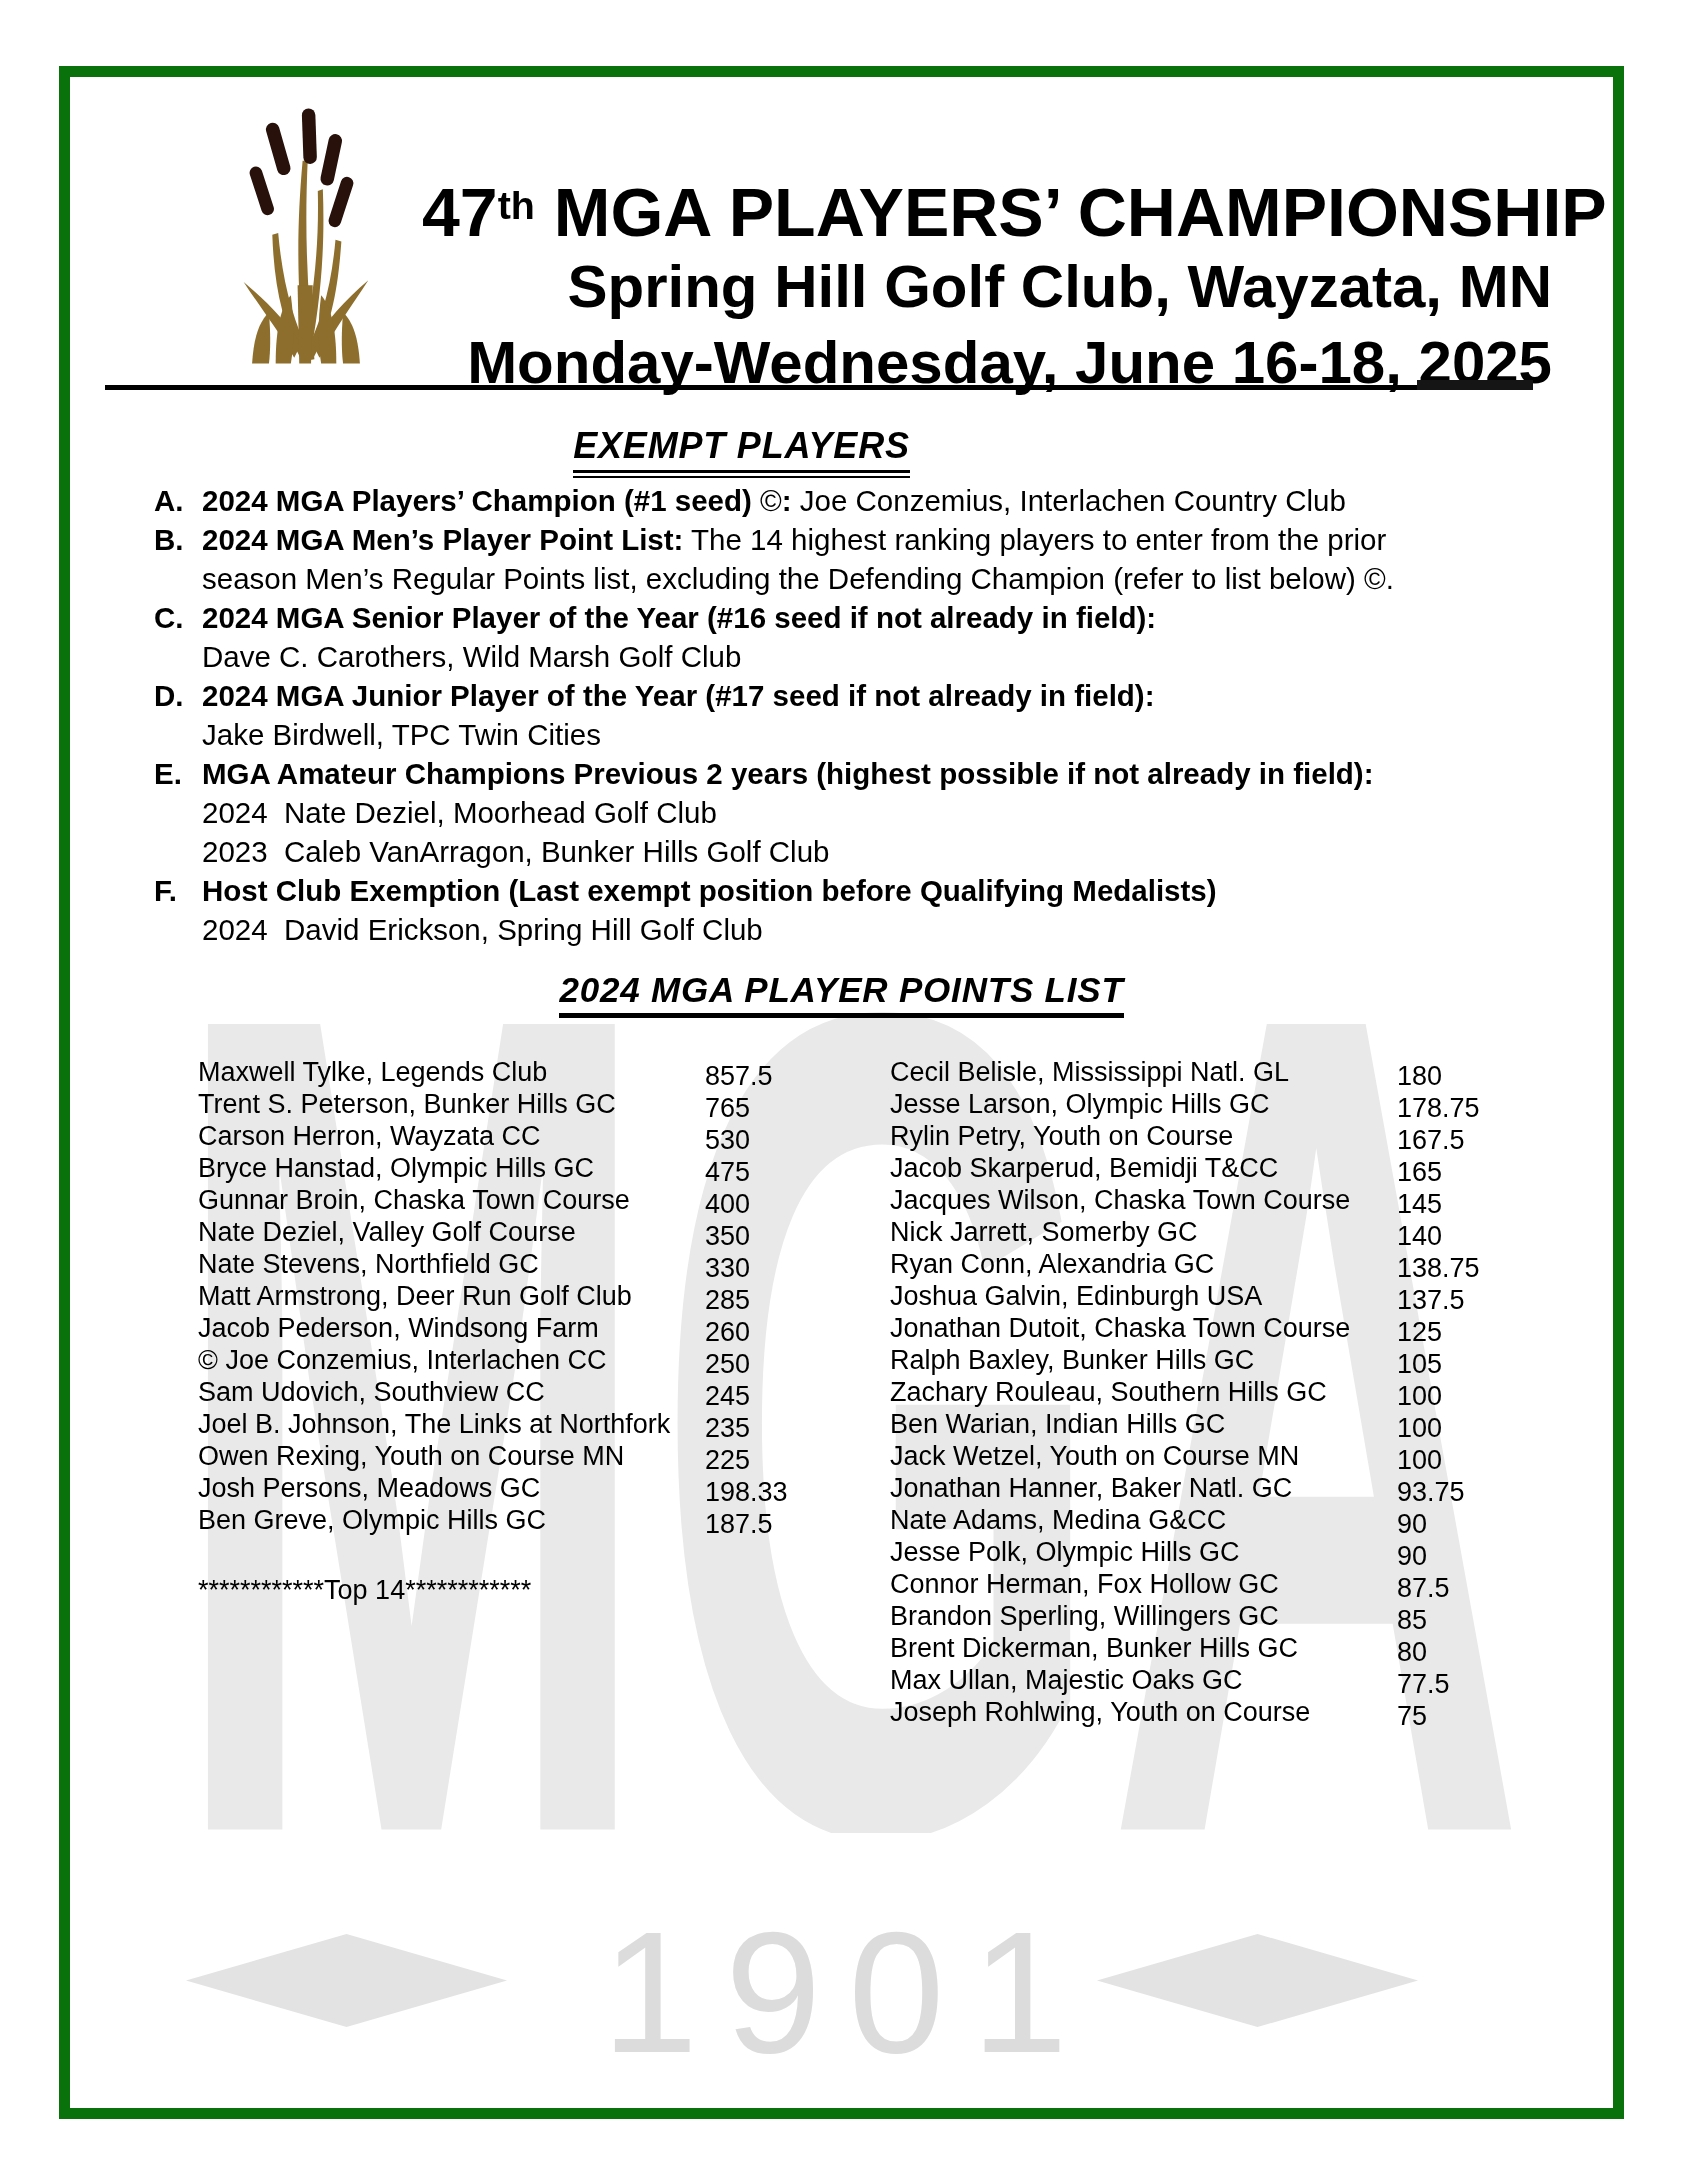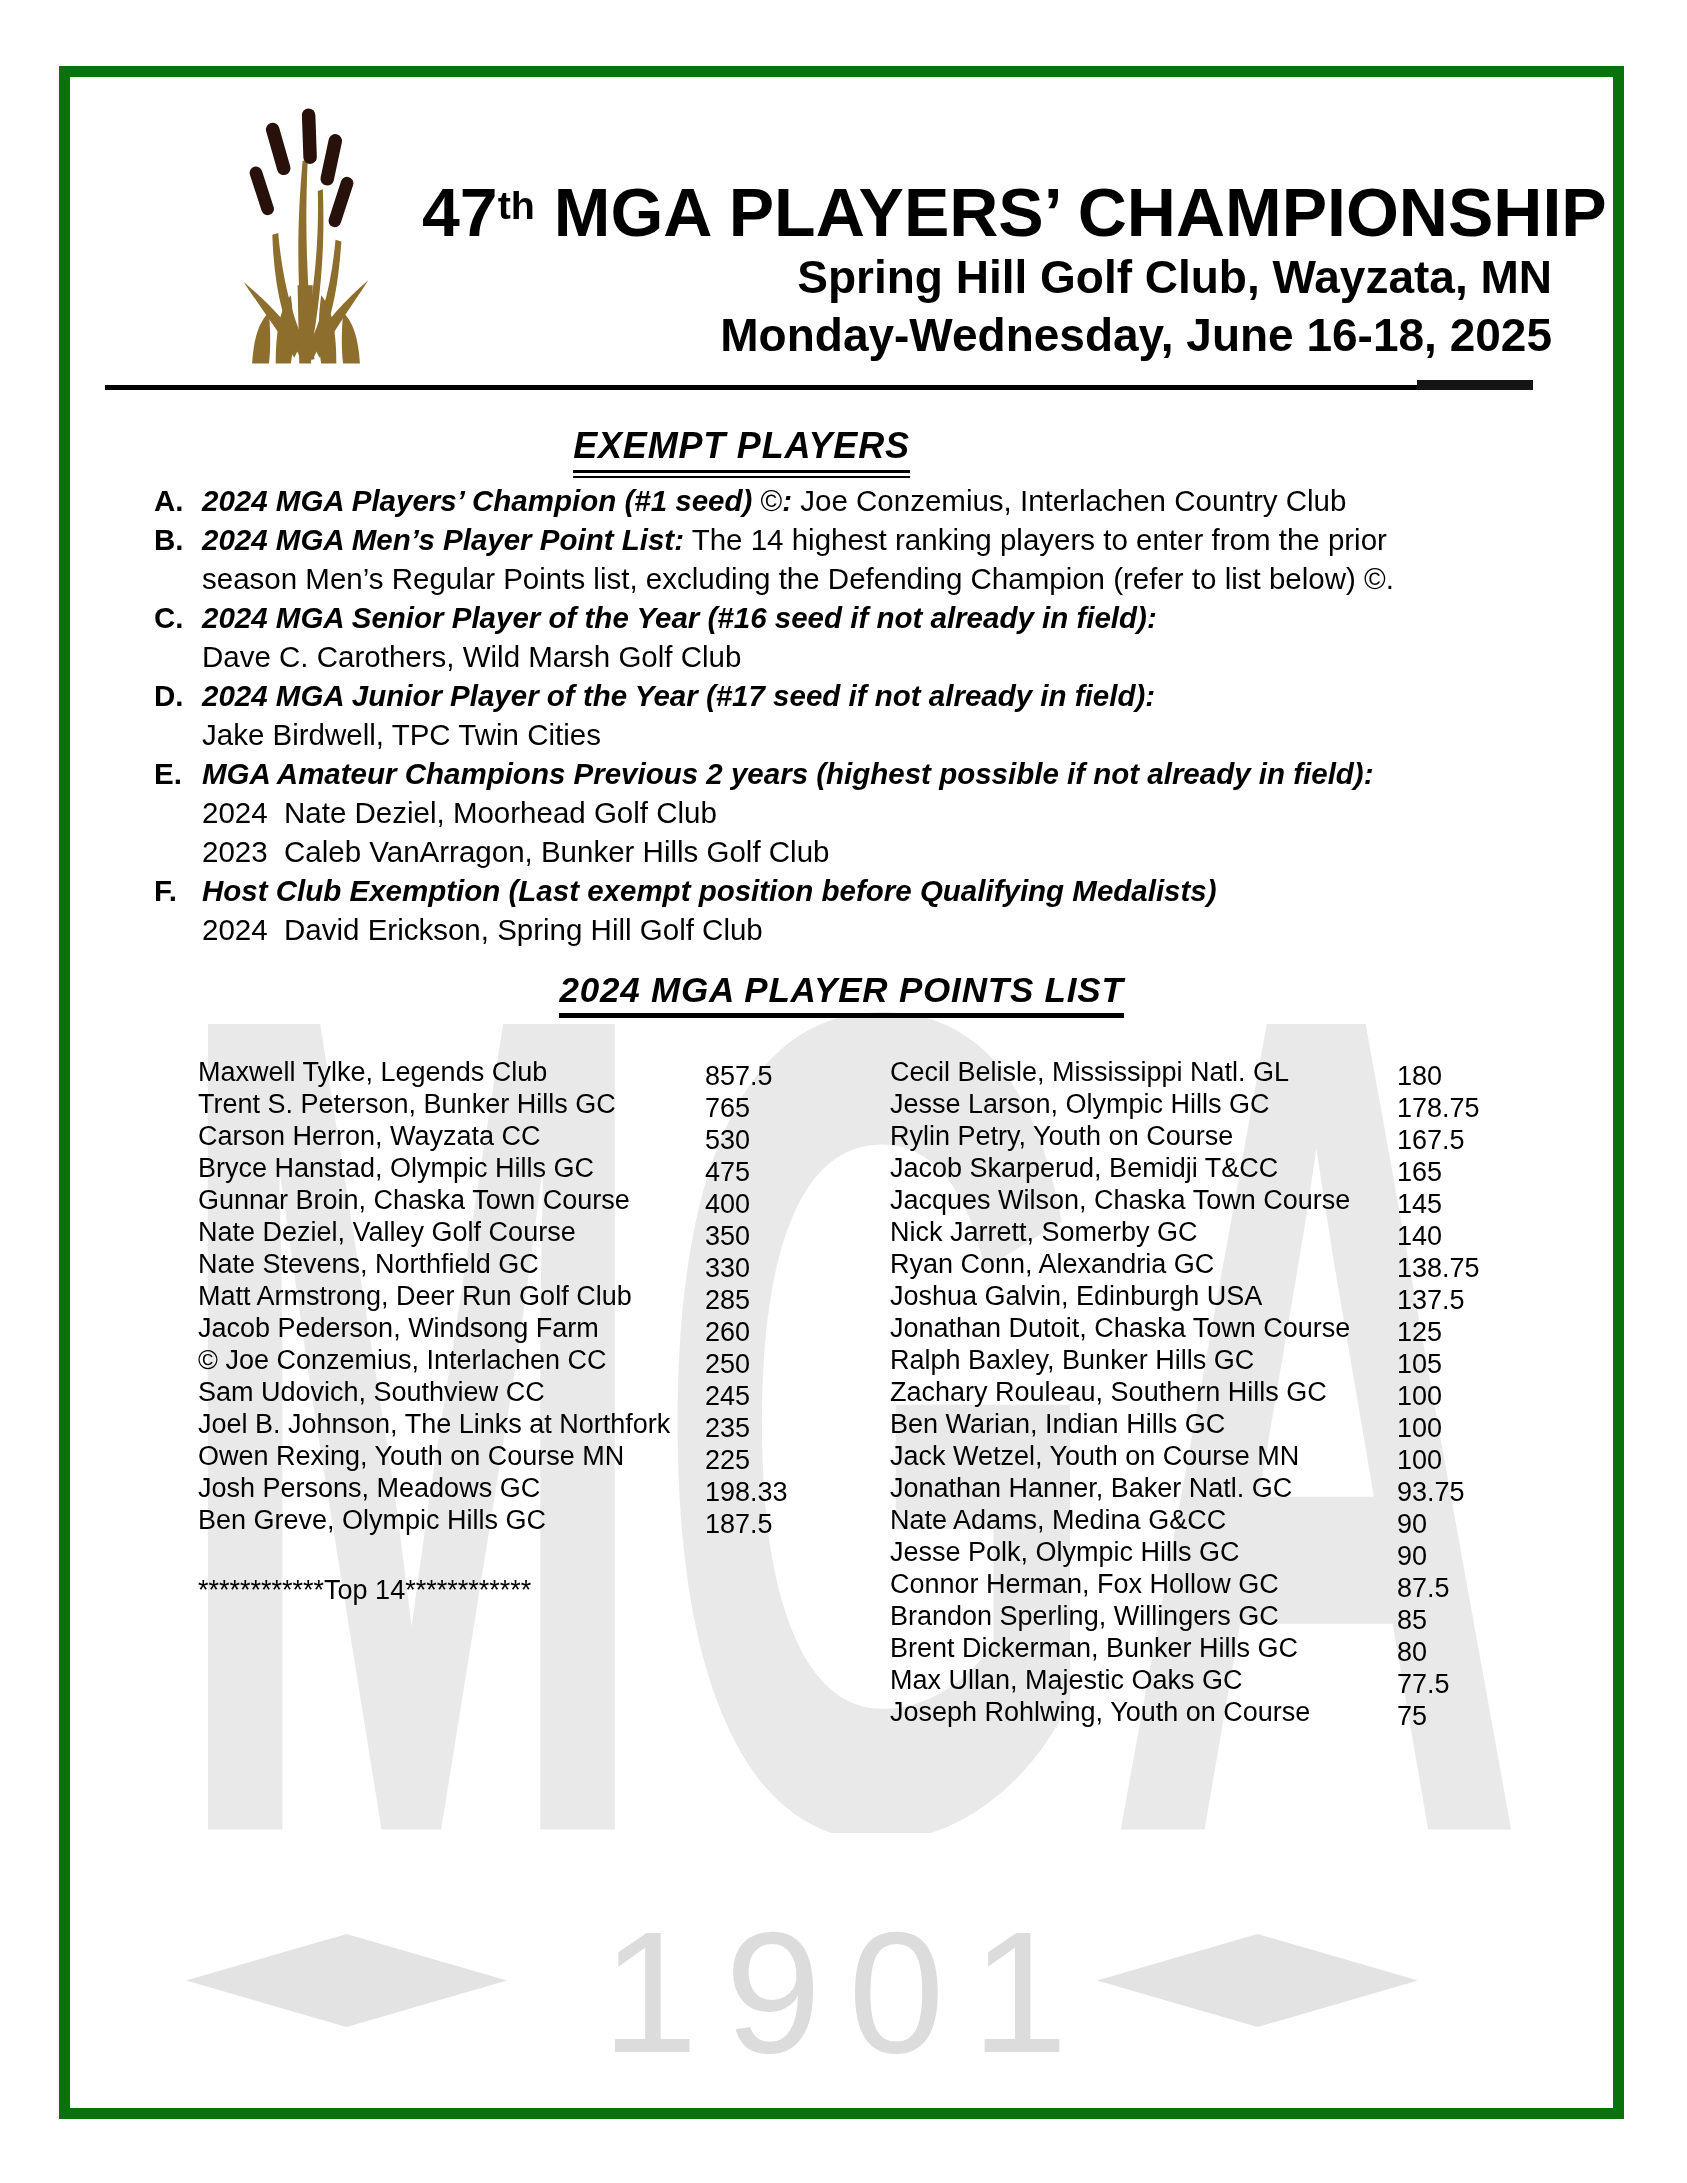--- a/index.html
+++ b/index.html
@@ -13,38 +13,38 @@
   }
   
   .logo{position:absolute;left:242px;top:108px;width:128px;height:256px;z-index:2;}
   .title{
     position:absolute;left:422px;top:132px;width:1130px;text-align:right;
     font-size:68px;font-weight:bold;line-height:1;white-space:nowrap;z-index:2;
   }
   .title .ord{font-size:0.58em;vertical-align:0.42em;}
   .subtitle{
     position:absolute;left:422px;top:249px;width:1130px;text-align:right;
-    font-size:46px;font-weight:bold;line-height:1.26;white-space:nowrap;z-index:2;
+    font-size:60px;font-weight:bold;line-height:1.26;white-space:nowrap;z-index:2;
   }
   .rule{position:absolute;left:105px;top:385px;width:1427px;height:5px;background:#000;z-index:2;}
   .rule-seg{position:absolute;left:1417px;top:380px;width:116px;height:10px;background:#151515;z-index:2;}
   
   .exempt-head{position:absolute;left:59px;top:425px;width:1365px;text-align:center;z-index:2;}
   .u2{
     display:inline-block;font-size:36px;font-weight:bold;font-style:italic;
     border-bottom:3.4px solid #000;padding-bottom:3.4px;position:relative;letter-spacing:0.8px;
   }
   .u2::after{content:"";position:absolute;left:0;right:0;bottom:-7.6px;height:1.7px;background:#000;}
   .exempt{
     position:absolute;left:154px;top:481px;width:1434px;z-index:2;
     font-size:29.5px;line-height:39px;
   }
   .eitem{display:flex;white-space:nowrap;}
   .elet{width:48px;flex:none;font-weight:bold;}
-  .ebold{font-weight:bold;font-style:italic;}
+  .ebold{font-weight:bold;}
   .esub{padding-left:48px;white-space:pre-wrap;}
   
   .points-head{position:absolute;left:59px;top:970px;width:1565px;text-align:center;z-index:2;}
   .u1{
     display:inline-block;font-size:35px;font-weight:bold;font-style:italic;
     border-bottom:5px solid #000;padding-bottom:3.4px;letter-spacing:0.8px;
   }
   .pcol{position:absolute;top:1056px;z-index:2;font-size:27px;line-height:32px;}
   .pcol.left{left:198px;width:607px;}
   .pcol.right{left:890px;width:624px;}

